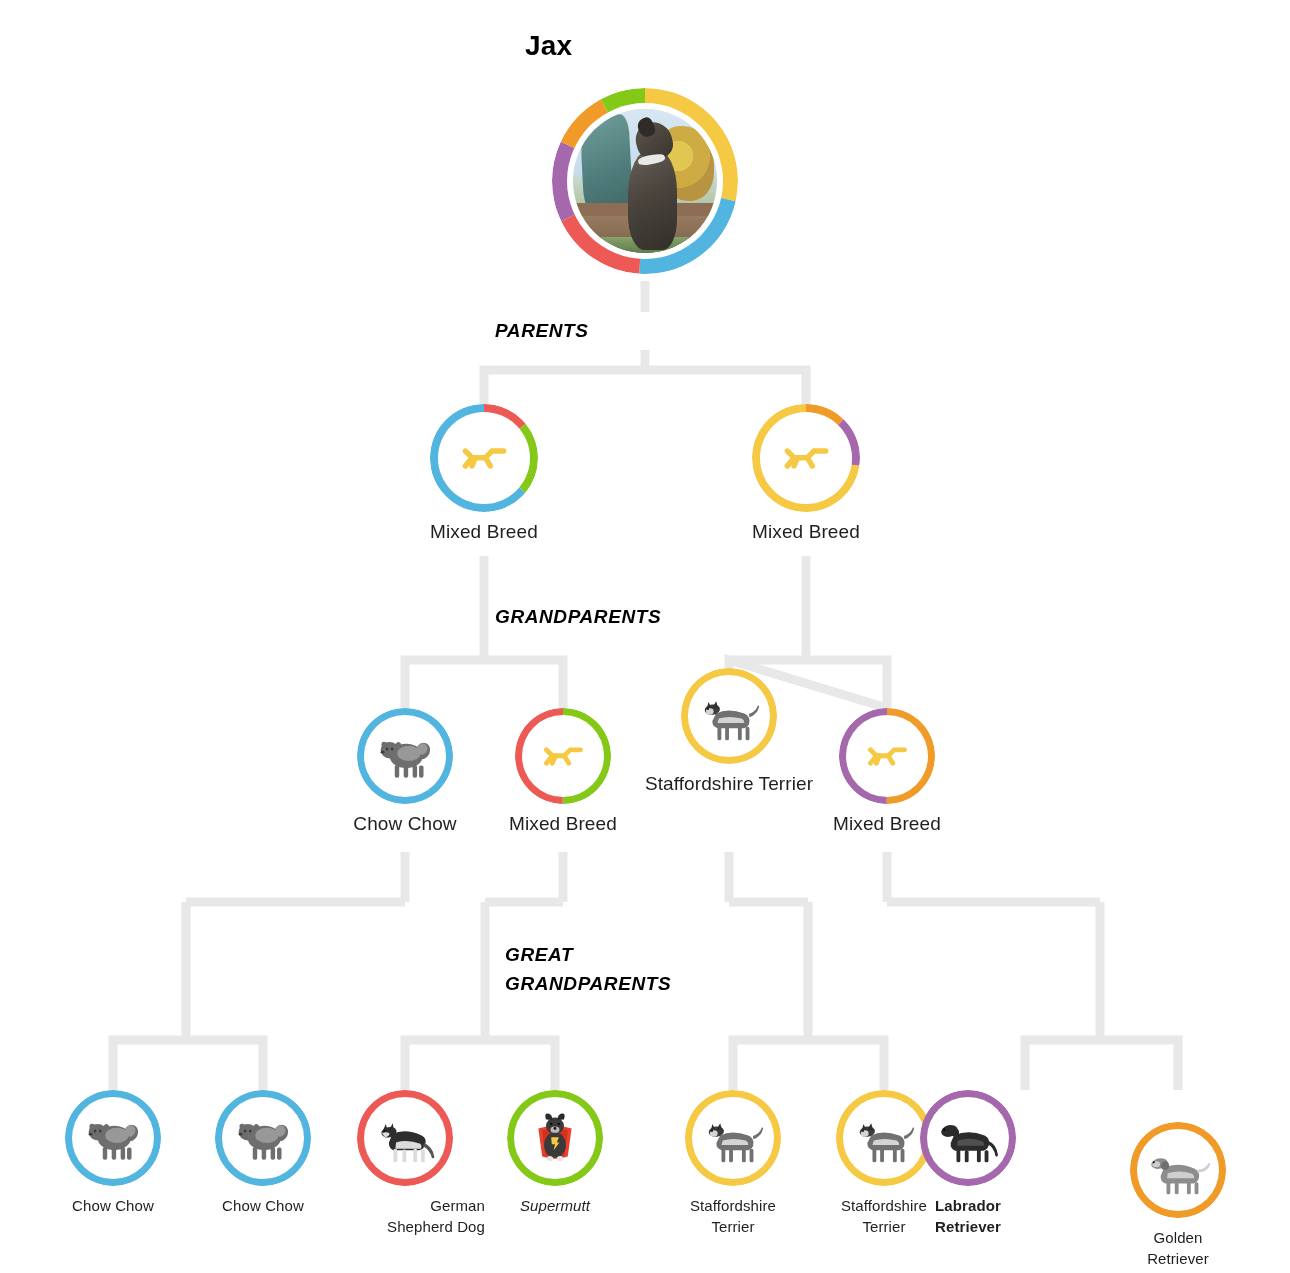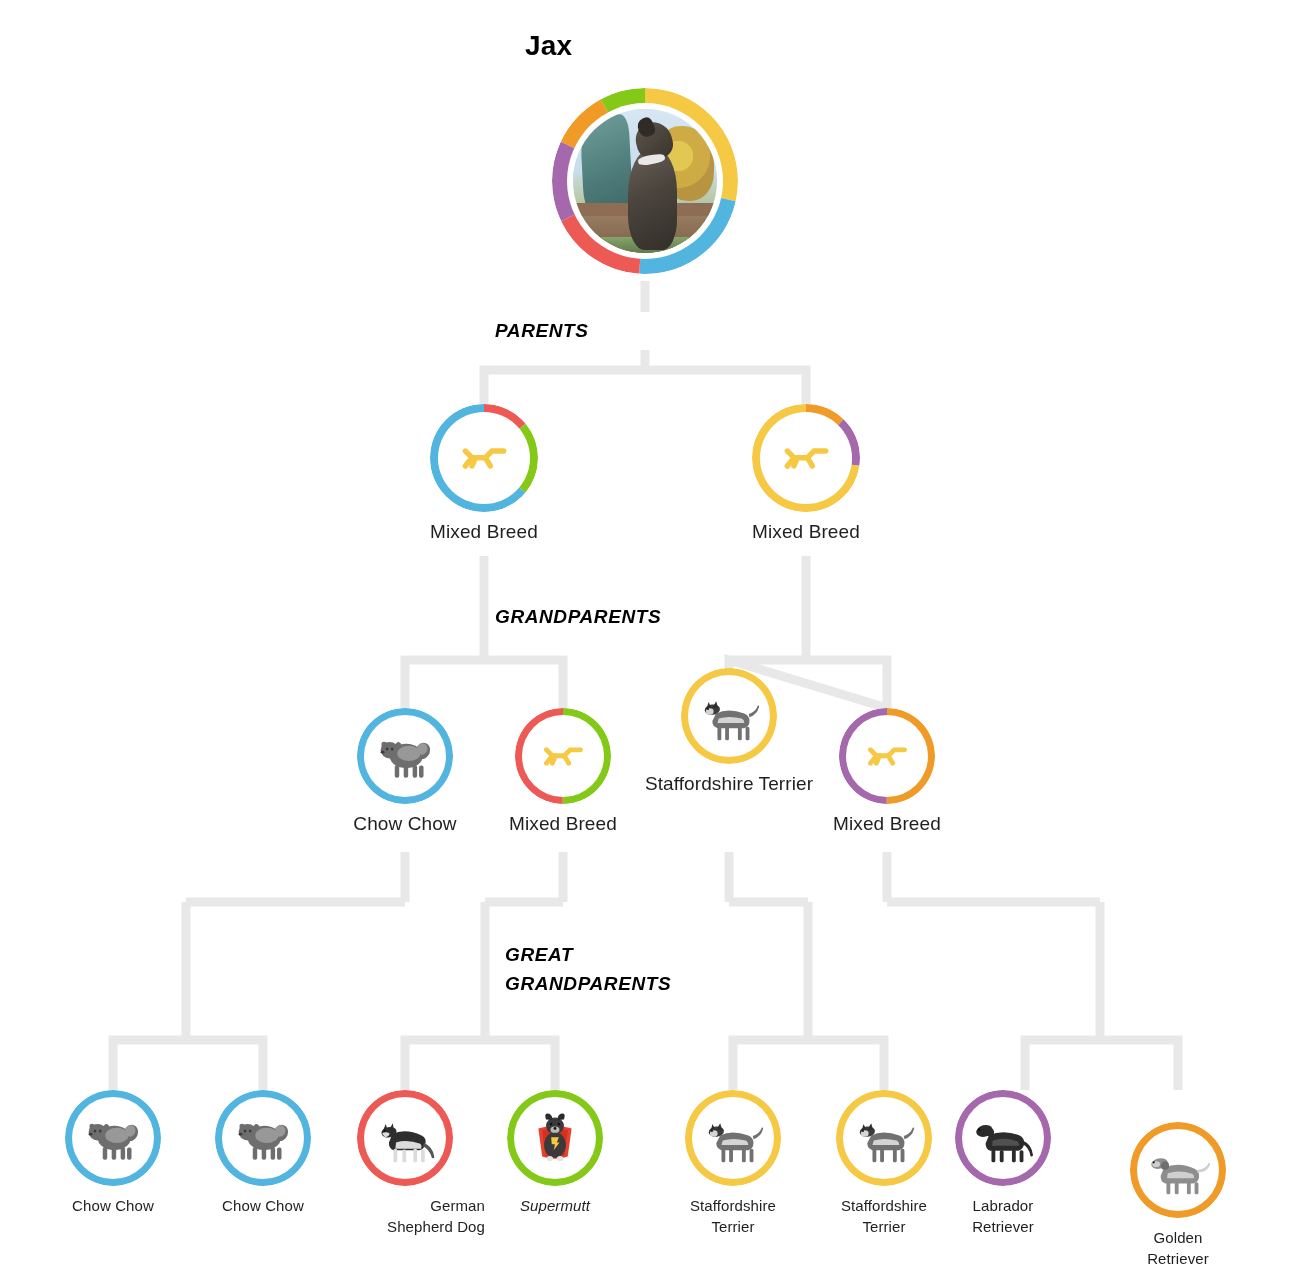--- a/index.html
+++ b/index.html
@@ -575,21 +575,21 @@
           <circle cx="17" cy="29" r="1.8" fill="#1f1f1f"></circle>
         </svg>
       </div>
     </div>
     <div class="node-label">
       <div>Staffordshire</div>
       <div>Terrier</div>
     </div>
   </div>
 
-  <div class="node gen-great" style="left:923px; top:1090px;">
+  <div class="node gen-great" style="left:888px; top:1090px;font-weight:bold;">
     <div class="ring-wrap">
       <svg class="ring" viewBox="0 0 100 100">
         <circle cx="50" cy="50" r="45.5" fill="none" stroke="#A568AD" stroke-width="9"></circle>
       </svg>
       <div class="ring-inner">
         <svg class="breed-art" viewBox="0 0 100 80">
           <g fill="#2b2b2b">
             <path d="M28 36 q22 -10 48 0 q8 4 7 13 q-1 9 -9 11 l-44 0 q-8 -3 -7 -12z"></path>
             <ellipse cx="21" cy="29" rx="13" ry="9" transform="rotate(-14 21 29)"></ellipse>
             <path d="M26 26 q8 -4 10 4 q1 7 -6 8 q-6 0 -6 -6z"></path>

